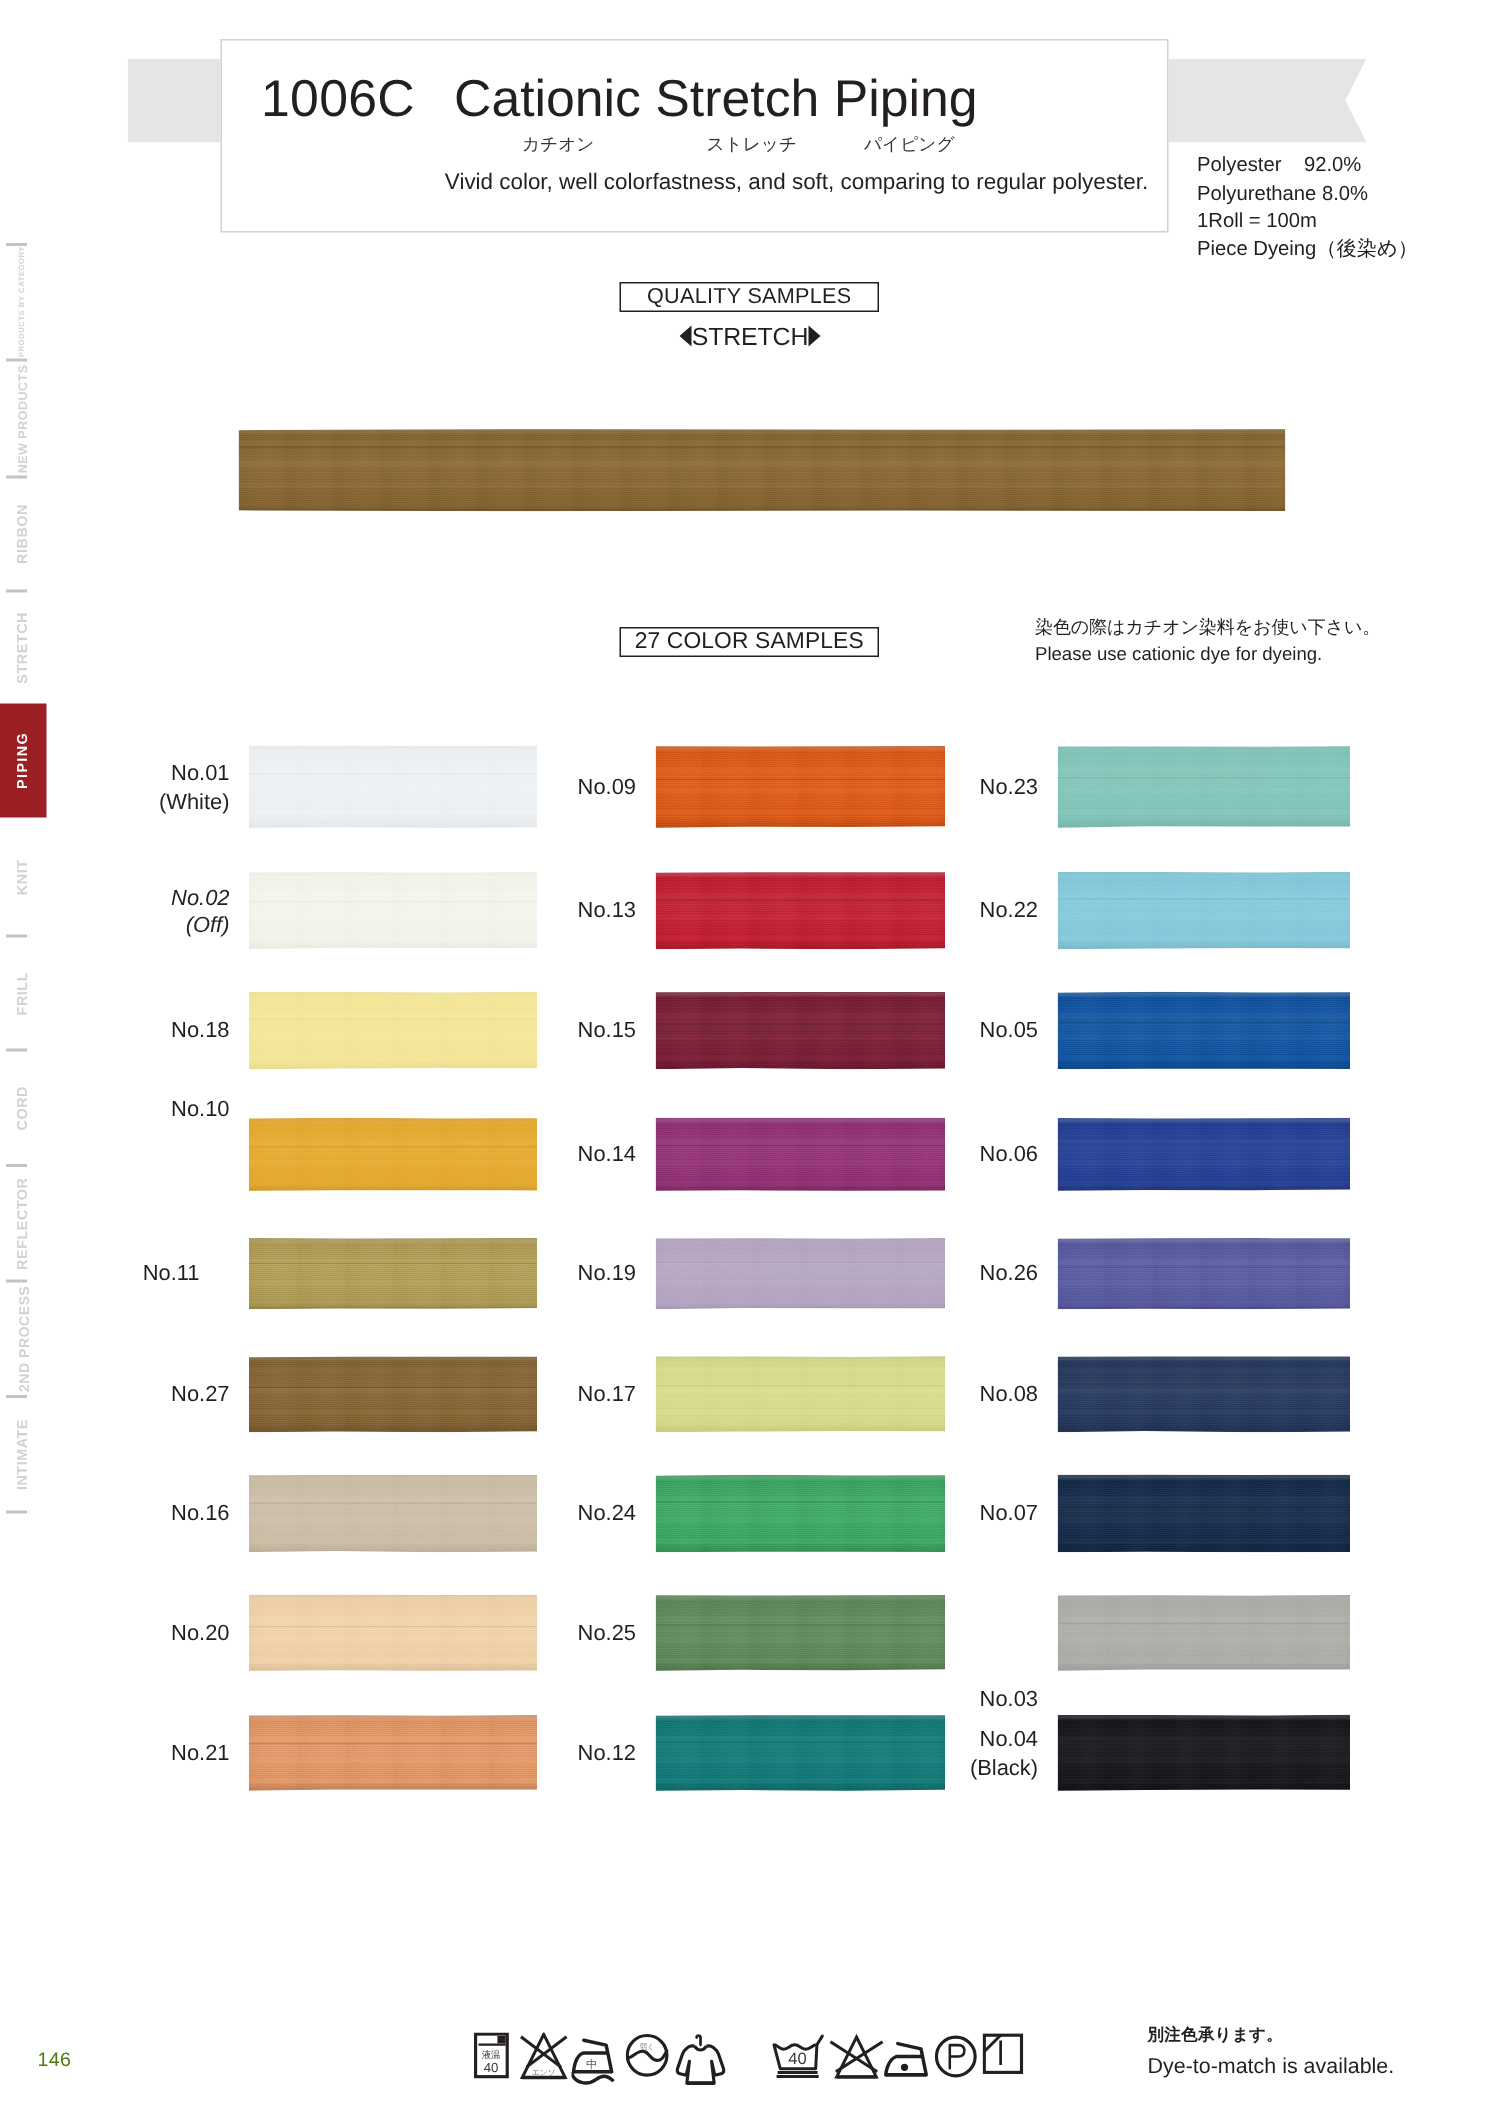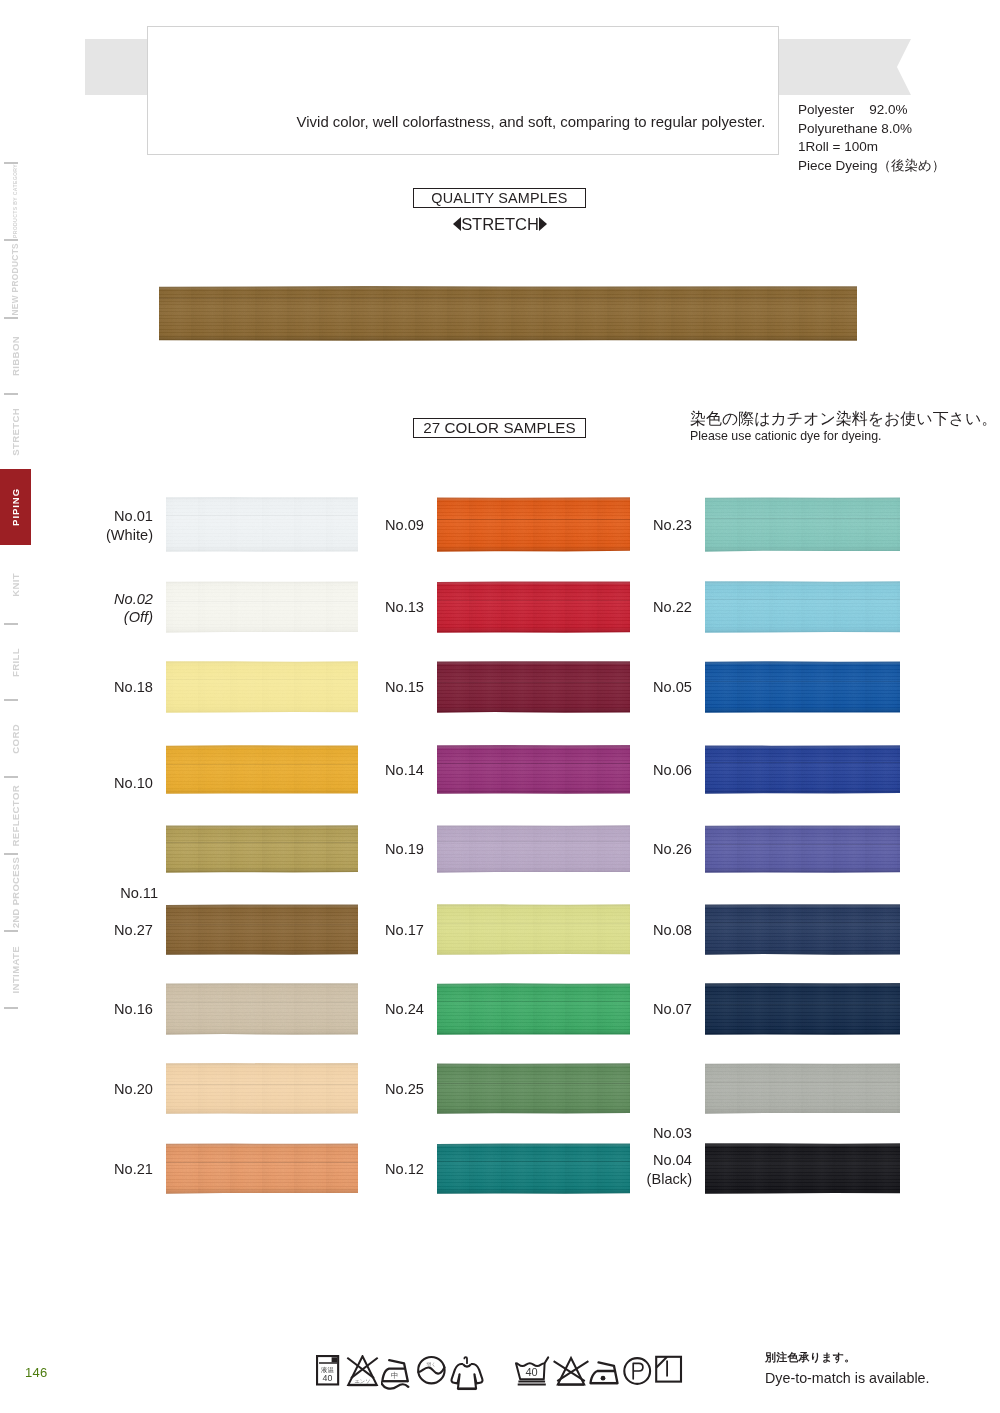--- a/index.html
+++ b/index.html
@@ -74,21 +74,21 @@
   
   #main-sample{position:absolute;left:159px;top:286px;width:698px;height:55px;}
 
   
   #cs-label{
     position:absolute;left:413px;top:418px;width:173px;height:20px;
     border:1px solid #231f20;box-sizing:border-box;
     font-size:15.2px;text-align:center;line-height:18px;letter-spacing:0.1px;
   }
   #cs-note{position:absolute;left:690px;top:410px;font-size:12.4px;line-height:17.5px;white-space:nowrap;}
-  #cs-note .jp{font-size:16px;letter-spacing:-0.05px;}
+  #cs-note .jp{font-size:12px;letter-spacing:-0.05px;}
 
   
   .cell-label{position:absolute;text-align:right;font-size:14.6px;line-height:18.5px;white-space:nowrap;color:#231f20;}
   .swatch{position:absolute;overflow:hidden;}
   
   .grain{position:absolute;left:0;top:0;pointer-events:none;mix-blend-mode:multiply;opacity:.13;}
   .grain-lite{opacity:.045;}
 
   
   #page-num{position:absolute;left:25px;top:1365px;font-size:13px;color:#4d7c0f;letter-spacing:0.3px;}
@@ -141,20 +141,28 @@
     <div class="side-sep" style="top: 623px;"></div>
     <div class="side-sep" style="top: 699px;"></div>
     <div class="side-sep" style="top: 776px;"></div>
     <div class="side-sep" style="top: 853px;"></div>
     <div class="side-sep" style="top: 930px;"></div>
     <div class="side-sep" style="top: 1007px;"></div>
   </div>
 
 <div id="ribbon"></div>
 <div id="titlebox">
+  <div id="title-row">
+    <span id="title-code">1006C</span><span style="display:inline-block;width:26px"></span><span id="title-name">Cationic Stretch Piping</span>
+  </div>
+  <div id="kana-row">
+    <span class="kana" style="left:200px">カチオン</span>
+    <span class="kana" style="left:323px">ストレッチ</span>
+    <span class="kana" style="left:428px">パイピング</span>
+  </div>
   <div id="desc-en">Vivid color, well colorfastness, and soft, comparing to regular polyester.</div>
 </div>
 
 <div id="spec">
     <div>Polyester    92.0%</div>
     <div>Polyurethane 8.0%</div>
     <div>1Roll = 100m</div>
     <div>Piece Dyeing（後染め）</div>
   </div>
 
@@ -218,33 +226,33 @@
     </div>
     <div class="swatch" style="left: 166px; top: 745px; width: 192px; height: 49px; background-color: rgb(240, 176, 46); background-image: linear-gradient(rgba(0, 0, 0, 0) 38.6%, rgba(0, 0, 0, 0.094) 40%, rgba(0, 0, 0, 0) 41.4%), linear-gradient(rgba(255, 255, 255, 0.08) 0px, rgba(255, 255, 255, 0.08) 2px, rgba(255, 255, 255, 0) 4px), linear-gradient(rgba(0, 0, 0, 0.094) 0px, rgba(0, 0, 0, 0.016) 4px, rgba(255, 255, 255, 0.043) 40%, rgba(0, 0, 0, 0.01) 88%, rgba(0, 0, 0, 0.086) 100%), repeating-linear-gradient(to right, rgba(0, 0, 0, 0.01) 0px, rgba(0, 0, 0, 0) 11px, rgba(255, 255, 255, 0.01) 21px, rgba(0, 0, 0, 0) 32px), repeating-linear-gradient(rgba(0, 0, 0, 0.024) 0px, rgba(0, 0, 0, 0.024) 0.5px, rgba(255, 255, 255, 0.024) 0.5px, rgba(255, 255, 255, 0.024) 1.4px); clip-path: polygon(0% 1.5%, 34% 0.3%, 68% 1.22%, 100% 0.9%, 100% 99.2%, 66% 98.9%, 30% 99.1%, 0% 99.6%);">
       <div class="grain"><svg width="192" height="49" xmlns="http://www.w3.org/2000/svg">
           <filter id="weave4" x="0" y="0" width="100%" height="100%" primitiveUnits="userSpaceOnUse">
             <feTurbulence type="fractalNoise" baseFrequency="0.55 0.92" numOctaves="3" seed="8"></feTurbulence>
             <feColorMatrix type="matrix" values="0 0 0 0 .5  0 0 0 0 .5  0 0 0 0 .5  .7 .5 .3 0 0"></feColorMatrix>
           </filter>
           <rect width="192" height="49" filter="url(#weave4)"></rect>
         </svg></div>
     </div>
-    <div class="cell-label" style="right: 847px; top: 774px; text-align: center;">
+    <div class="cell-label" style="right: 847px; top: 731px; text-align: center;">
       <div>No.10</div>
     </div>
     <div class="swatch" style="left: 166px; top: 825px; width: 192px; height: 48px; background-color: rgb(184, 163, 86); background-image: linear-gradient(rgba(0, 0, 0, 0) 34.6%, rgba(0, 0, 0, 0.17) 36%, rgba(0, 0, 0, 0) 37.4%), linear-gradient(rgba(255, 255, 255, 0.14) 0px, rgba(255, 255, 255, 0.14) 2px, rgba(255, 255, 255, 0) 4px), linear-gradient(rgba(0, 0, 0, 0.17) 0px, rgba(0, 0, 0, 0.03) 4px, rgba(255, 255, 255, 0.043) 40%, rgba(0, 0, 0, 0.02) 88%, rgba(0, 0, 0, 0.16) 100%), repeating-linear-gradient(to right, rgba(0, 0, 0, 0.024) 0px, rgba(0, 0, 0, 0) 11px, rgba(255, 255, 255, 0.02) 21px, rgba(0, 0, 0, 0) 32px), repeating-linear-gradient(rgba(0, 0, 0, 0.043) 0px, rgba(0, 0, 0, 0.043) 0.5px, rgba(255, 255, 255, 0.04) 0.5px, rgba(255, 255, 255, 0.04) 1.4px); clip-path: polygon(0% 0.84%, 34% 1.3%, 68% 1.04%, 100% 0.5%, 100% 97.8%, 66% 98.9%, 30% 98.5%, 0% 99.6%);">
       <div class="grain"><svg width="192" height="48" xmlns="http://www.w3.org/2000/svg">
           <filter id="weave5" x="0" y="0" width="100%" height="100%" primitiveUnits="userSpaceOnUse">
             <feTurbulence type="fractalNoise" baseFrequency="0.55 0.92" numOctaves="3" seed="9"></feTurbulence>
             <feColorMatrix type="matrix" values="0 0 0 0 .5  0 0 0 0 .5  0 0 0 0 .5  .7 .5 .3 0 0"></feColorMatrix>
           </filter>
           <rect width="192" height="48" filter="url(#weave5)"></rect>
         </svg></div>
     </div>
-    <div class="cell-label" style="right: 842px; top: 840.3px; margin-top: 44px;">
+    <div class="cell-label" style="right: 867px; top: 840.3px;">
       <div>No.11</div>
     </div>
     <div class="swatch" style="left: 166px; top: 904px; width: 192px; height: 51px; background-color: rgb(138, 101, 50); background-image: linear-gradient(rgba(0, 0, 0, 0) 39.6%, rgba(0, 0, 0, 0.17) 41%, rgba(0, 0, 0, 0) 42.4%), linear-gradient(rgba(255, 255, 255, 0.14) 0px, rgba(255, 255, 255, 0.14) 2px, rgba(255, 255, 255, 0) 4px), linear-gradient(rgba(0, 0, 0, 0.17) 0px, rgba(0, 0, 0, 0.03) 4px, rgba(255, 255, 255, 0.043) 40%, rgba(0, 0, 0, 0.02) 88%, rgba(0, 0, 0, 0.16) 100%), repeating-linear-gradient(to right, rgba(0, 0, 0, 0.024) 0px, rgba(0, 0, 0, 0) 11px, rgba(255, 255, 255, 0.02) 21px, rgba(0, 0, 0, 0) 32px), repeating-linear-gradient(rgba(0, 0, 0, 0.043) 0px, rgba(0, 0, 0, 0.043) 0.5px, rgba(255, 255, 255, 0.04) 0.5px, rgba(255, 255, 255, 0.04) 1.4px); clip-path: polygon(0% 1.72%, 34% 0.9%, 68% 0.86%, 100% 1.03%, 100% 98.5%, 66% 99.7%, 30% 98.8%, 0% 99.6%);">
       <div class="grain"><svg width="192" height="51" xmlns="http://www.w3.org/2000/svg">
           <filter id="weave6" x="0" y="0" width="100%" height="100%" primitiveUnits="userSpaceOnUse">
             <feTurbulence type="fractalNoise" baseFrequency="0.55 0.92" numOctaves="3" seed="10"></feTurbulence>
             <feColorMatrix type="matrix" values="0 0 0 0 .5  0 0 0 0 .5  0 0 0 0 .5  .7 .5 .3 0 0"></feColorMatrix>
           </filter>
           <rect width="192" height="51" filter="url(#weave6)"></rect>
         </svg></div>

